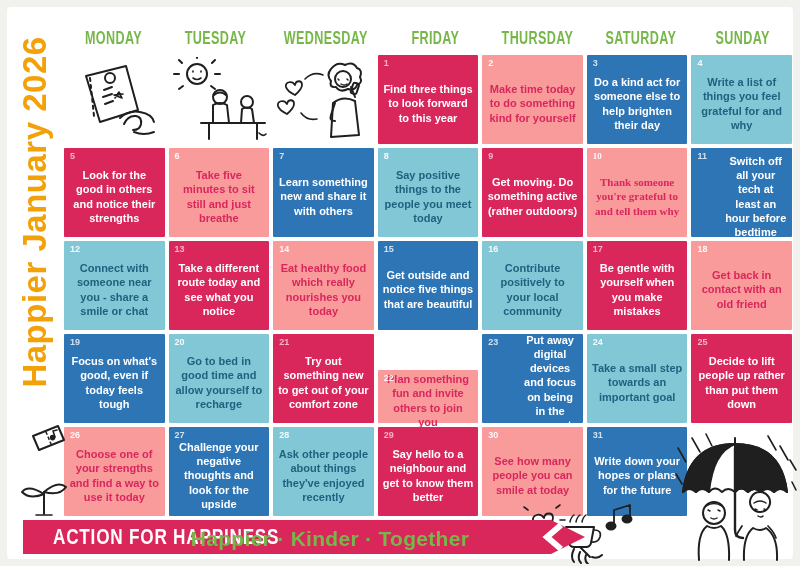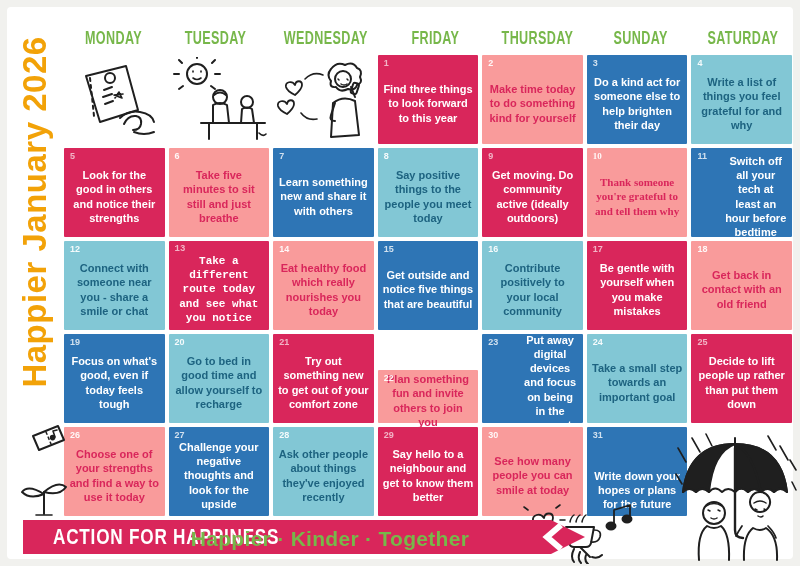--- a/index.html
+++ b/index.html
@@ -103,24 +103,24 @@
   <div class="day">
       <span>WEDNESDAY</span>
     </div>
   <div class="day">
       <span>FRIDAY</span>
     </div>
   <div class="day">
       <span>THURSDAY</span>
     </div>
   <div class="day">
+      <span>SATURDAY</span>
+    </div>
+  <div class="day">
       <span>SUNDAY</span>
-    </div>
-  <div class="day">
-      <span>SATURDAY</span>
     </div>
 </div>
 
 <div class="grid" id="grid">
 
   <div class="doodle-slot" style="grid-column:1;grid-row:1">
     <svg width="92" height="84" viewBox="0 0 92 84">
       <g class="doodle-stroke">
         <path d="M18 18 L58 8 L70 52 L32 64 Z"></path>
         <path d="M22 20 L26 58" stroke-dasharray="3 4"></path>
@@ -193,35 +193,35 @@
     <div class="cell blue" style="grid-area: 2 / 3;">
     <span class="num">7</span>
     <span>Learn something new and share it with others</span>
   </div>
     <div class="cell lightblue" style="grid-area: 2 / 4;">
     <span class="num">8</span>
     <span>Say positive things to the people you meet today</span>
   </div>
     <div class="cell crimson" style="grid-area: 2 / 5;">
     <span class="num">9</span>
-    <span>Get moving. Do community active (ideally outdoors)</span>
+    <span>Get moving. Do something active (rather outdoors)</span>
   </div>
     <div class="cell salmon" style="grid-area: 2 / 6; font-family: Liberation Serif, serif;">
     <span class="num">10</span>
     <span>Thank someone you're grateful to and tell them why</span>
   </div>
     <div class="cell blue" style="grid-area: 2 / 7; padding-left: 33px;">
     <span class="num">11</span>
     <span>Switch off all your tech at least an hour before bedtime</span>
   </div>
     <div class="cell lightblue" style="grid-area: 3 / 1;">
     <span class="num">12</span>
     <span>Connect with someone near you - share a smile or chat</span>
   </div>
-    <div class="cell crimson" style="grid-area: 3 / 2; font-family: Liberation Mono, monospace;">
+    <div class="cell crimson" style="grid-area: 3 / 2;">
     <span class="num">13</span>
     <span>Take a different route today and see what you notice</span>
   </div>
     <div class="cell salmon" style="grid-area: 3 / 3;">
     <span class="num">14</span>
     <span>Eat healthy food which really nourishes you today</span>
   </div>
     <div class="cell blue" style="grid-area: 3 / 4;">
     <span class="num">15</span>
     <span>Get outside and notice five things that are beautiful</span>
@@ -279,21 +279,21 @@
     <span>Ask other people about things they've enjoyed recently</span>
   </div>
     <div class="cell crimson" style="grid-area: 5 / 4;">
     <span class="num">29</span>
     <span>Say hello to a neighbour and get to know them better</span>
   </div>
     <div class="cell salmon" style="grid-area: 5 / 5;">
     <span class="num">30</span>
     <span>See how many people you can smile at today</span>
   </div>
-    <div class="cell blue" style="grid-area: 5 / 6; align-items: flex-end;">
+    <div class="cell blue" style="grid-area: 5 / 6;">
     <span class="num">31</span>
     <span>Write down your hopes or plans for the future</span>
   </div>
   </div>
 
 <div class="side-doodle ticket-doodle">
   <svg width="44" height="42" viewBox="0 0 44 42">
     <g class="doodle-stroke">
       <path d="M9 14 L34 4 L40 18 L15 28 Z"></path>
       <path d="M22 10 L27 22" stroke-dasharray="2.5 3" stroke-width="1.5"></path>

